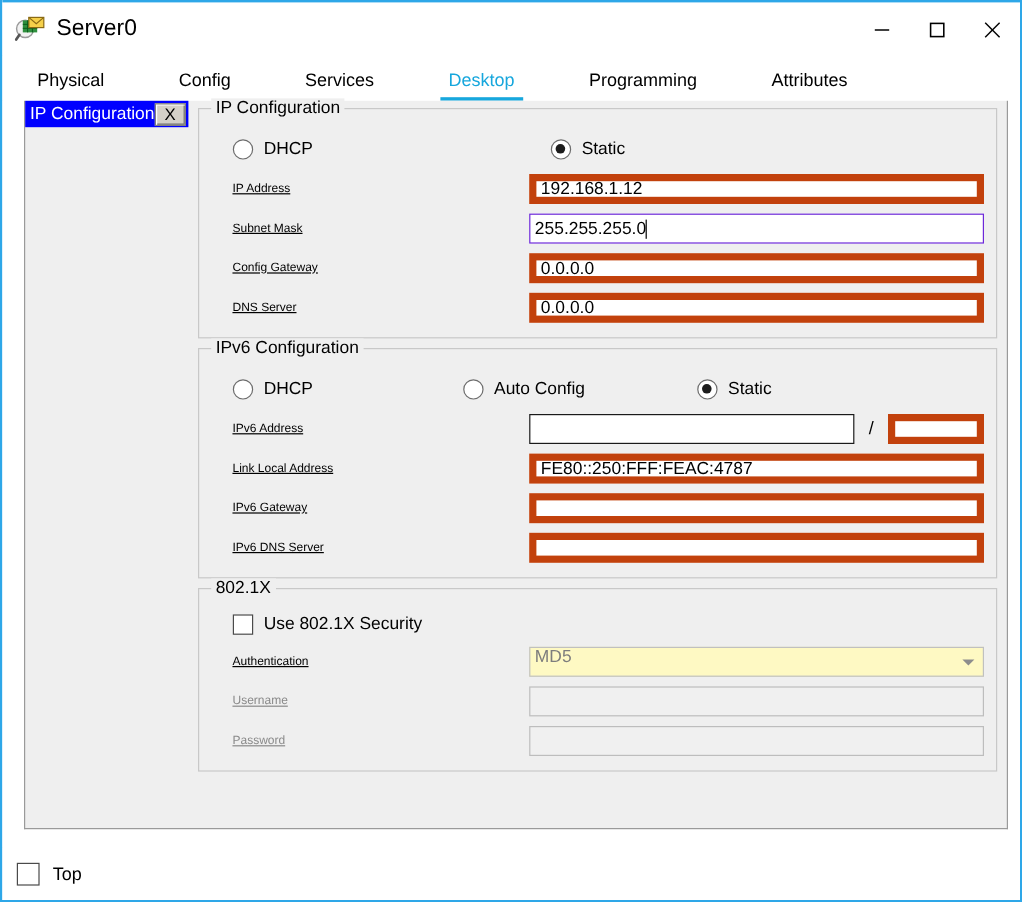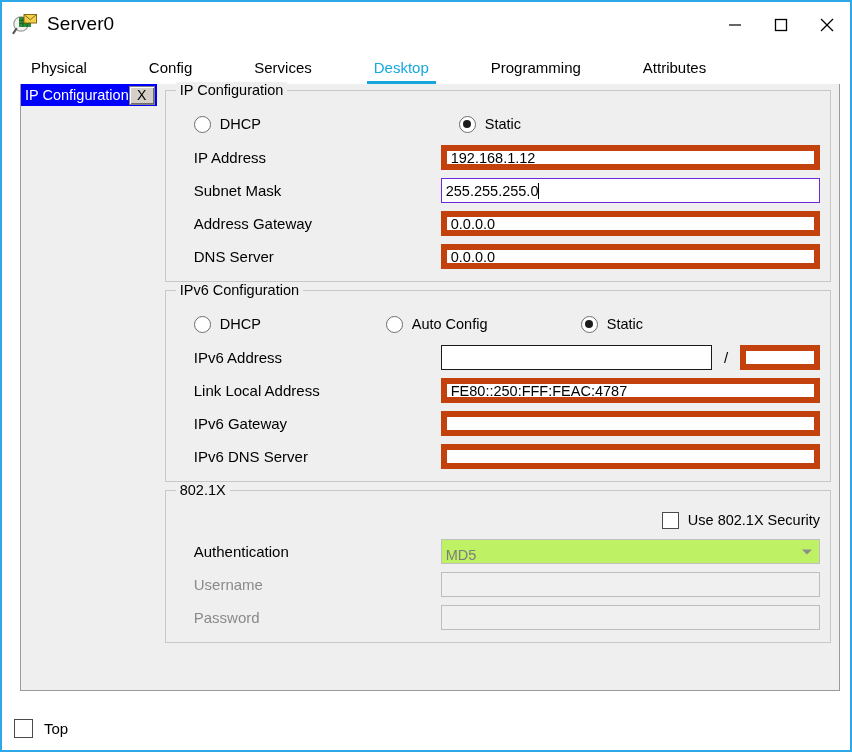--- a/index.html
+++ b/index.html
@@ -161,23 +161,24 @@
 
   
   .row {
     display: flex;
     align-items: center;
     height: 33px;
   }
   .row .lbl {
     width: 265px;
     padding-left: 18px;
-    font-size: 15px;
-    color: #000;
-    flex: none;
+    font-size: 10px;
+    color: #000;
+    flex: none;
+    text-decoration: underline;
   }
   .row .lbl.dim { color: #8a8a8a; }
 
   .field {
     height: 25px;
     background: #ffffff;
     border: 6px solid #c2410c;
     padding: 0 4px;
     display: flex;
     align-items: center;
@@ -235,23 +236,23 @@
   .v6slash {
     width: 28px; text-align: center;
     font-size: 15px; color: #000;
     flex: none;
   }
   .v6prefix { width: 80px; flex: none; }
 
   
   .select {
     height: 25px;
-    background: #bef264;
+    background: #fef9c3;
     border: 1px solid #c0c0c0;
-    display: flex; align-items: flex-end;
+    display: flex; align-items: flex-start;
     padding: 0 4px;
     font-size: 14.5px;
     color: #7d7d7d;
     flex: 1;
     position: relative;
   }
   .select .arrow {
     position: absolute; right: 7px; top: 50%;
     transform: translateY(-50%);
     width: 0; height: 0;
@@ -359,21 +360,21 @@
 
             <div class="row">
               <span class="lbl">Subnet Mask</span>
               <span class="field focused">
                 <span>255.255.255.0</span>
                   <span class="caret"></span>
               </span>
             </div>
 
             <div class="row">
-              <span class="lbl">Address Gateway</span>
+              <span class="lbl">Config Gateway</span>
               <span class="field">
                 <span>0.0.0.0</span>
               </span>
             </div>
 
             <div class="row">
               <span class="lbl">DNS Server</span>
               <span class="field">
                 <span>0.0.0.0</span>
               </span>
@@ -431,21 +432,21 @@
               <span class="field">
                 <span></span>
               </span>
             </div>
           </div>
         </div>
 
         <div class="group">
           <span class="legend">802.1X</span>
           <div class="group-inner" style="padding-top:14px;">
-            <div class="radio-row" style="height:30px;justify-content:flex-end;">
+            <div class="radio-row" style="height:30px;">
               <div class="opt">
                 <span class="checkbox"></span>
                 <span class="opt-label">Use 802.1X Security</span>
               </div>
             </div>
 
             <div class="row">
               <span class="lbl">Authentication</span>
               <span class="select">
                 <span>MD5</span>

